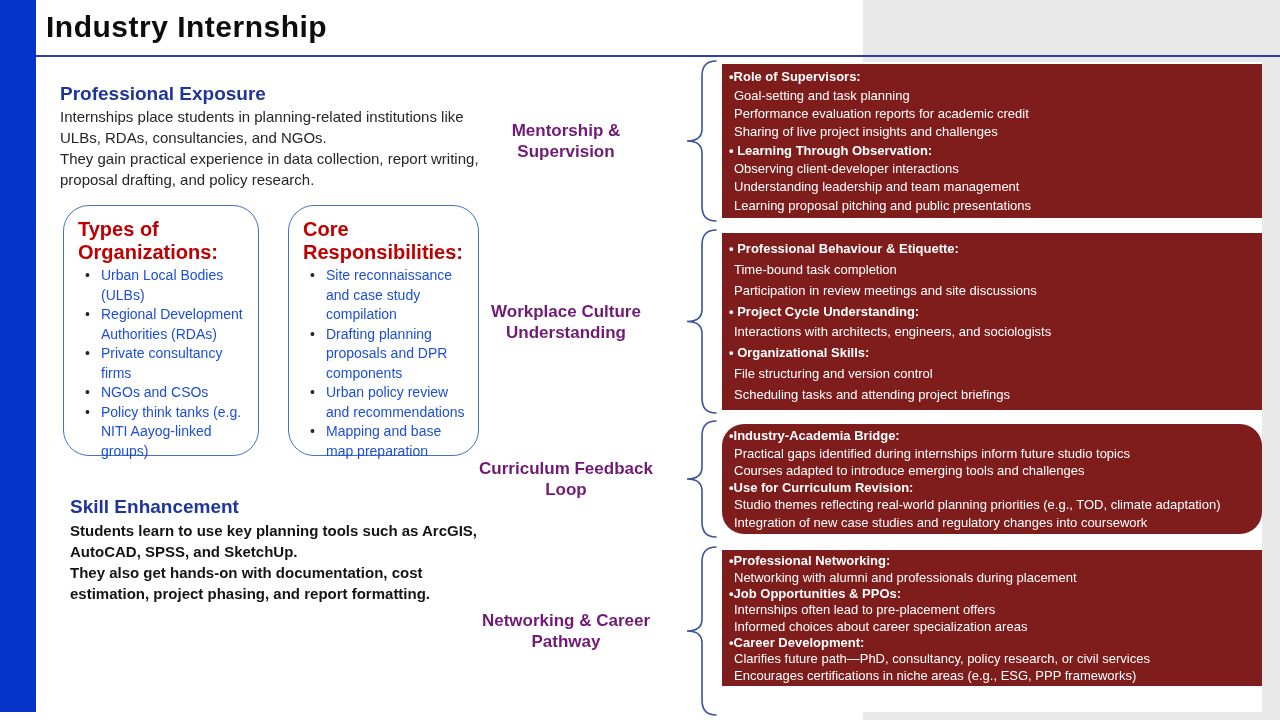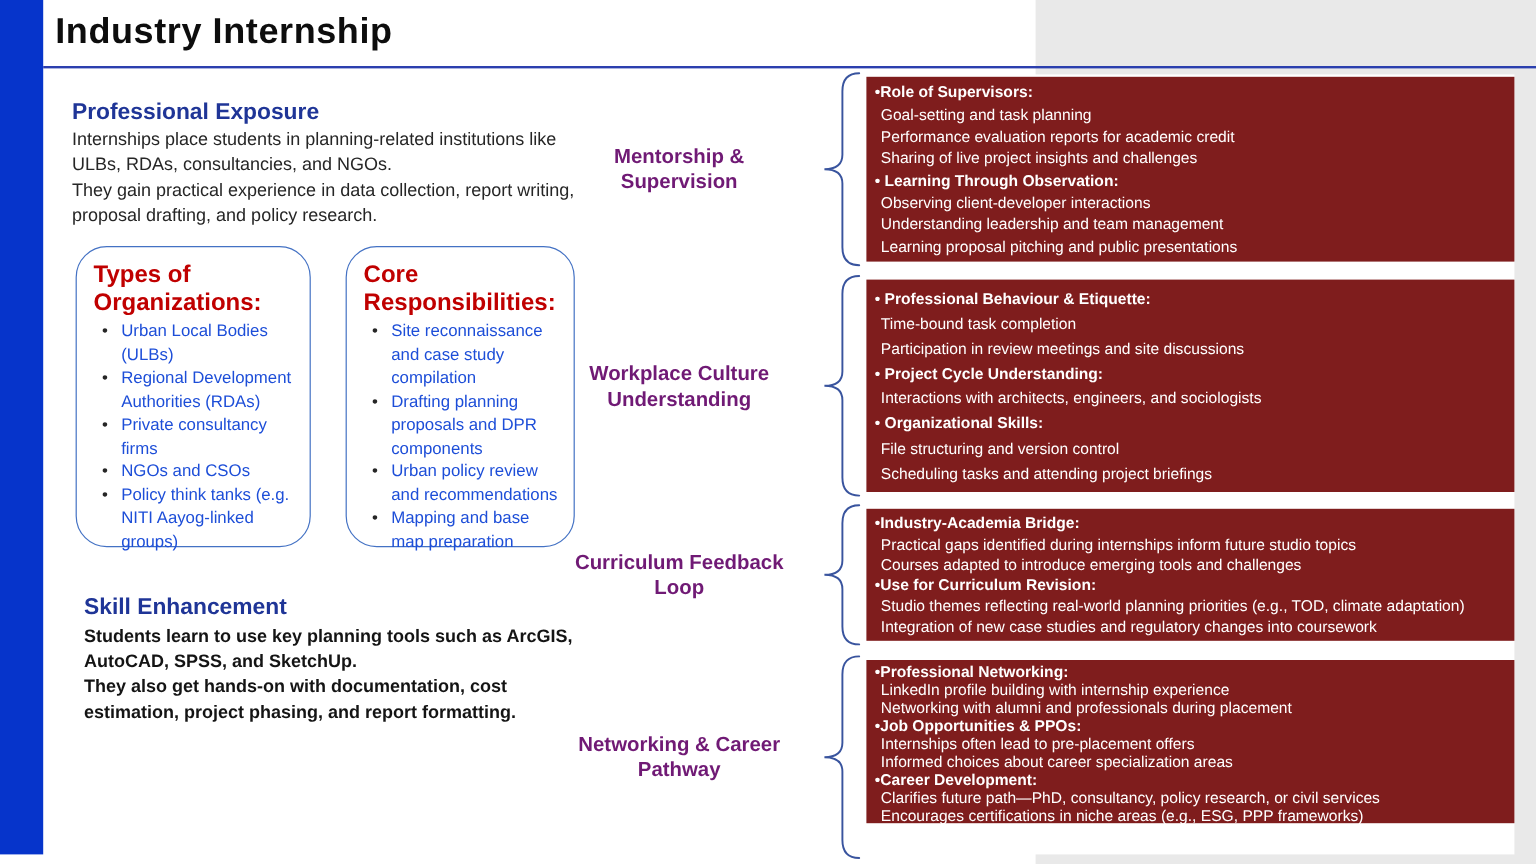--- a/index.html
+++ b/index.html
@@ -115,36 +115,35 @@
       <div class="bl">Interactions with architects, engineers, and sociologists</div>
       <div class="bb">• Organizational Skills:</div>
       <div class="bl">File structuring and version control</div>
       <div class="bl">Scheduling tasks and attending project briefings</div>
     </div>
     <div class="abs row-label" style="top: 424px; height: 110px;">Curriculum Feedback
 Loop</div>
     <svg class="abs brace" width="36" height="120" style="left: 682px; top: 419px;">
       <path d="M 34 2 Q 20 2 20 17 L 20 48 Q 20 60 5 60 Q 20 60 20 72 L 20 103 Q 20 118 34 118" fill="none" stroke="#39549e" stroke-width="1.6" stroke-linecap="round"></path>
     </svg>
-    <div class="abs blue-box" style="top: 424px; height: 110px;">
+    <div class="abs blue-box" style="top: 424px; height: 110px; border-radius: 22px;">
       <div class="bb">•Industry-Academia Bridge:</div>
       <div class="bl">Practical gaps identified during internships inform future studio topics</div>
       <div class="bl">Courses adapted to introduce emerging tools and challenges</div>
       <div class="bb">•Use for Curriculum Revision:</div>
       <div class="bl">Studio themes reflecting real-world planning priorities (e.g., TOD, climate adaptation)</div>
       <div class="bl">Integration of new case studies and regulatory changes into coursework</div>
     </div>
     <div class="abs row-label" style="top: 550px; height: 162px;">Networking &amp; Career
 Pathway</div>
     <svg class="abs brace" width="36" height="172" style="left: 682px; top: 545px;">
       <path d="M 34 2 Q 20 2 20 17 L 20 74 Q 20 86 5 86 Q 20 86 20 98 L 20 155 Q 20 170 34 170" fill="none" stroke="#39549e" stroke-width="1.6" stroke-linecap="round"></path>
     </svg>
     <div class="abs blue-box" style="top: 550px; height: 136px;">
       <div class="bb">•Professional Networking:</div>
-      <div class="bl">LinkedIn profile building with internship experience</div>
       <div class="bl">Networking with alumni and professionals during placement</div>
       <div class="bb">•Job Opportunities &amp; PPOs:</div>
       <div class="bl">Internships often lead to pre-placement offers</div>
       <div class="bl">Informed choices about career specialization areas</div>
       <div class="bb">•Career Development:</div>
       <div class="bl">Clarifies future path—PhD, consultancy, policy research, or civil services</div>
       <div class="bl">Encourages certifications in niche areas (e.g., ESG, PPP frameworks)</div>
     </div>
   </div>
 

